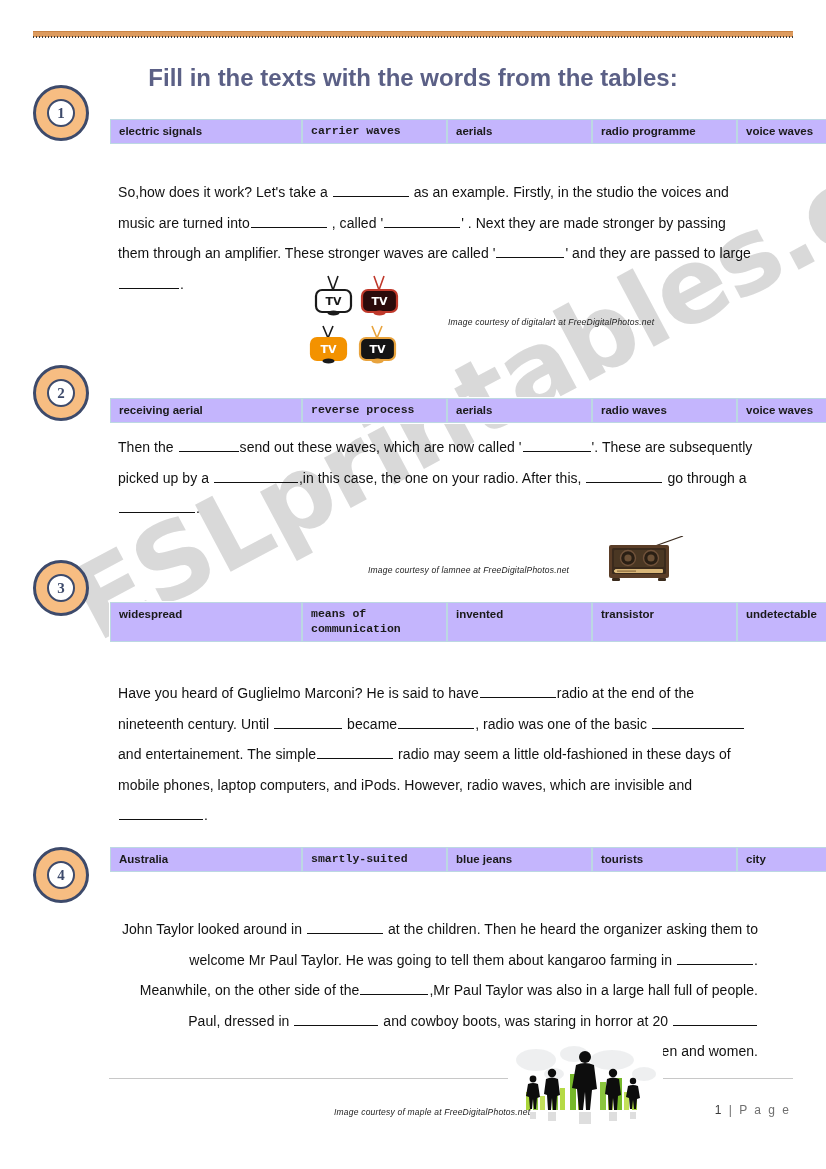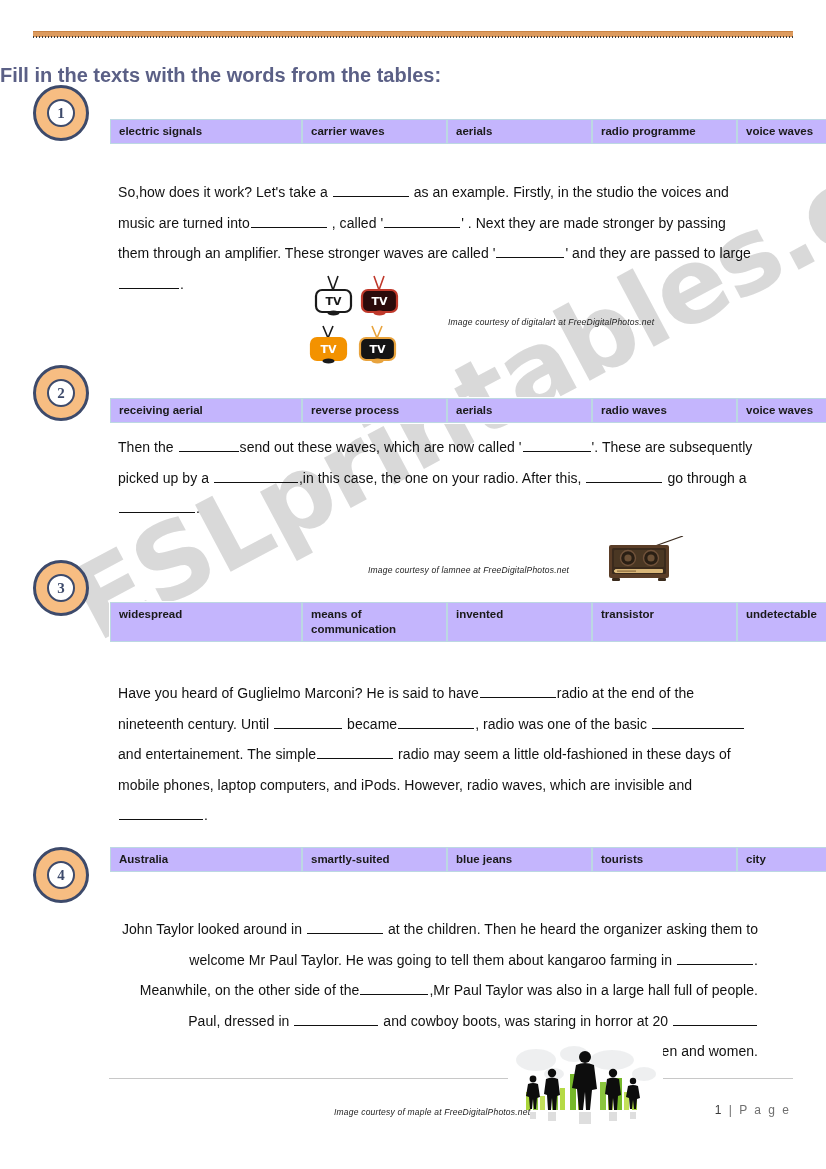--- a/index.html
+++ b/index.html
@@ -66,22 +66,23 @@
     color: rgba(165,165,165,0.42);
     white-space: nowrap;
   }
 
   
   .title {
     position: absolute;
     left: 0;
     top: 64px;
     width: 826px;
-    font-family: "Liberation Sans", sans-serif;
-    font-size: 20px;
+    text-align: center;
+    font-family: "Liberation Sans", sans-serif;
+    font-size: 24px;
     font-weight: bold;
     color: #5b6086;
     letter-spacing: 0px;
     z-index: 6;
   }
 
   
   .badge {
     position: absolute;
     width: 56px;
@@ -129,21 +130,21 @@
     outline-offset: -1px;
     font-family: "Liberation Sans", sans-serif;
     font-size: 11.5px;
     font-weight: bold;
     color: #1a1a1a;
     padding: 5px 7px 5px 9px;
     vertical-align: top;
     line-height: 1.28;
   }
   .word-table td.c1 { width: 175px; }
-  .word-table td.c2 { width: 128px; }
+  .word-table td.c2 { width: 128px; font-family: Liberation Mono, monospace; }
   .word-table td.c3 { width: 128px; }
   .word-table td.c4 { width: 128px; }
   .word-table td.c5 { width: 125px; }
 
   
   .para {
     position: absolute;
     left: 118px;
     width: 640px;
     font-family: "Liberation Sans", sans-serif;

